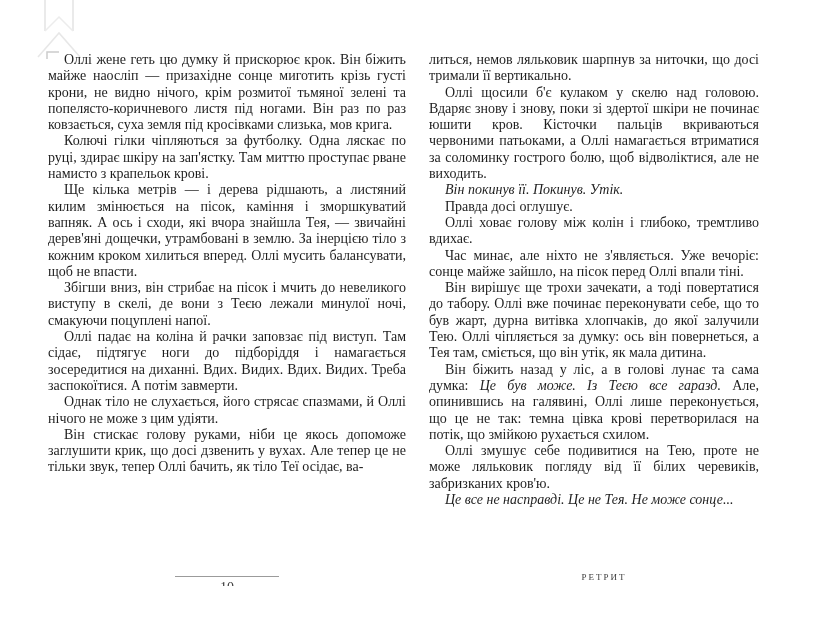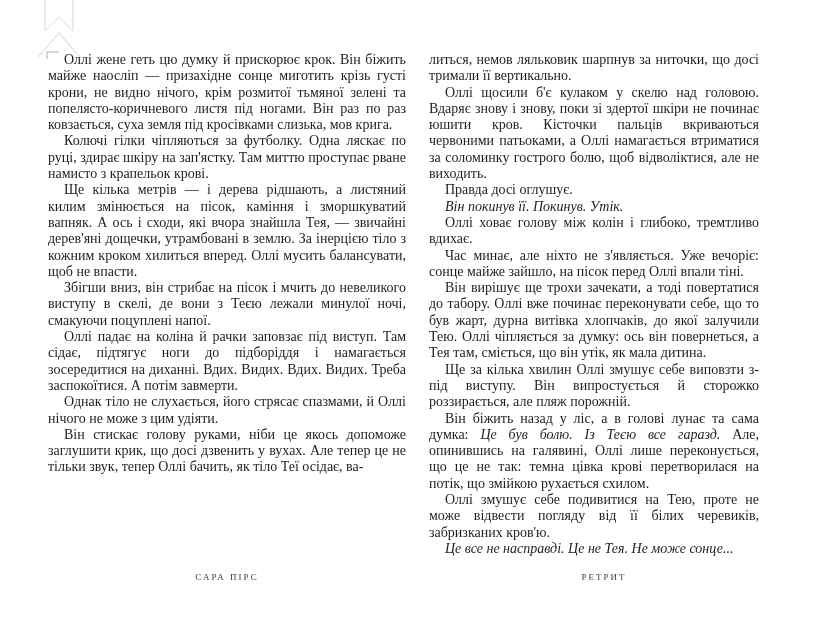--- a/index.html
+++ b/index.html
@@ -69,34 +69,32 @@
         <p class="para indent"><span>Оллі падає на коліна й рачки заповзає під виступ. Там сідає, підтягує ноги до підборіддя і намагається зосередитися на диханні. Вдих. Видих. Вдих. Видих. Треба заспокоїтися. А потім завмерти.</span></p>
         <p class="para indent"><span>Однак тіло не слухається, його стрясає спазмами, й Оллі нічого не може з цим удіяти.</span></p>
         <p class="para indent"><span>Він стискає голову руками, ніби це якось допоможе заглушити крик, що досі дзвенить у вухах. Але тепер це не тільки звук, тепер Оллі бачить, як тіло Теї осідає, ва-</span></p>
       </div>
   </div>
 
   <div class="page page-right">
     <div class="page-text">
         <p class="para"><span>литься, немов ляльковик шарпнув за ниточки, що досі тримали її вертикально.</span></p>
         <p class="para indent"><span>Оллі щосили б'є кулаком у скелю над головою. Вдаряє знову і знову, поки зі здертої шкіри не починає юшити кров. Кісточки пальців вкриваються червоними патьоками, а Оллі намагається втриматися за соломинку гострого болю, щоб відволіктися, але не виходить.</span></p>
+        <p class="para indent"><span class="it">Він покинув її. Покинув. Утік.</span></p>
         <p class="para indent"><span>Правда досі оглушує.</span></p>
-        <p class="para indent"><span class="it">Він покинув її. Покинув. Утік.</span></p>
         <p class="para indent"><span>Оллі ховає голову між колін і глибоко, тремтливо вдихає.</span></p>
         <p class="para indent"><span>Час минає, але ніхто не з'являється. Уже вечоріє: сонце майже зайшло, на пісок перед Оллі впали тіні.</span></p>
         <p class="para indent"><span>Він вирішує ще трохи зачекати, а тоді повертатися до табору. Оллі вже починає переконувати себе, що то був жарт, дурна витівка хлопчаків, до якої залучили Тею. Оллі чіпляється за думку: ось він повернеться, а Тея там, сміється, що він утік, як мала дитина.</span></p>
-        <p class="para indent"><span>Ще за кілька хвилин Оллі змушує себе виповзти з-під виступу. Він випростується й сторожко роззирається, але пляж порожній.</span></p>
-        <p class="para indent"><span>Він біжить назад у ліс, а в голові лунає та сама думка: </span><span class="it">Це був болю. Із Теєю все гаразд.</span><span> Але, опинившись на галявині, Оллі лише переконується, що це не так: темна цівка крові перетворилася на потік, що змійкою рухається схилом.</span></p>
-        <p class="para indent"><span>Оллі змушує себе подивитися на Тею, проте не може відвести погляду від її білих черевиків, забризканих кров'ю.</span></p>
+        <p class="para indent"><span>Він біжить назад у ліс, а в голові лунає та сама думка: </span><span class="it">Це був може. Із Теєю все гаразд.</span><span> Але, опинившись на галявині, Оллі лише переконується, що це не так: темна цівка крові перетворилася на потік, що змійкою рухається схилом.</span></p>
+        <p class="para indent"><span>Оллі змушує себе подивитися на Тею, проте не може ляльковик погляду від її білих черевиків, забризканих кров'ю.</span></p>
         <p class="para indent"><span class="it">Це все не насправді. Це не Тея. Не може сонце...</span></p>
       </div>
   </div>
 
   <div class="footer footer-left">
-    <div class="head">САРА ПІРС</div>
     <div class="rule"></div>
     <div class="num">10</div>
   </div>
 
   <div class="footer footer-right">
     <div class="head">РЕТРИТ</div>
     <div class="rule"></div>
     <div class="num">11</div>
   </div>
 

